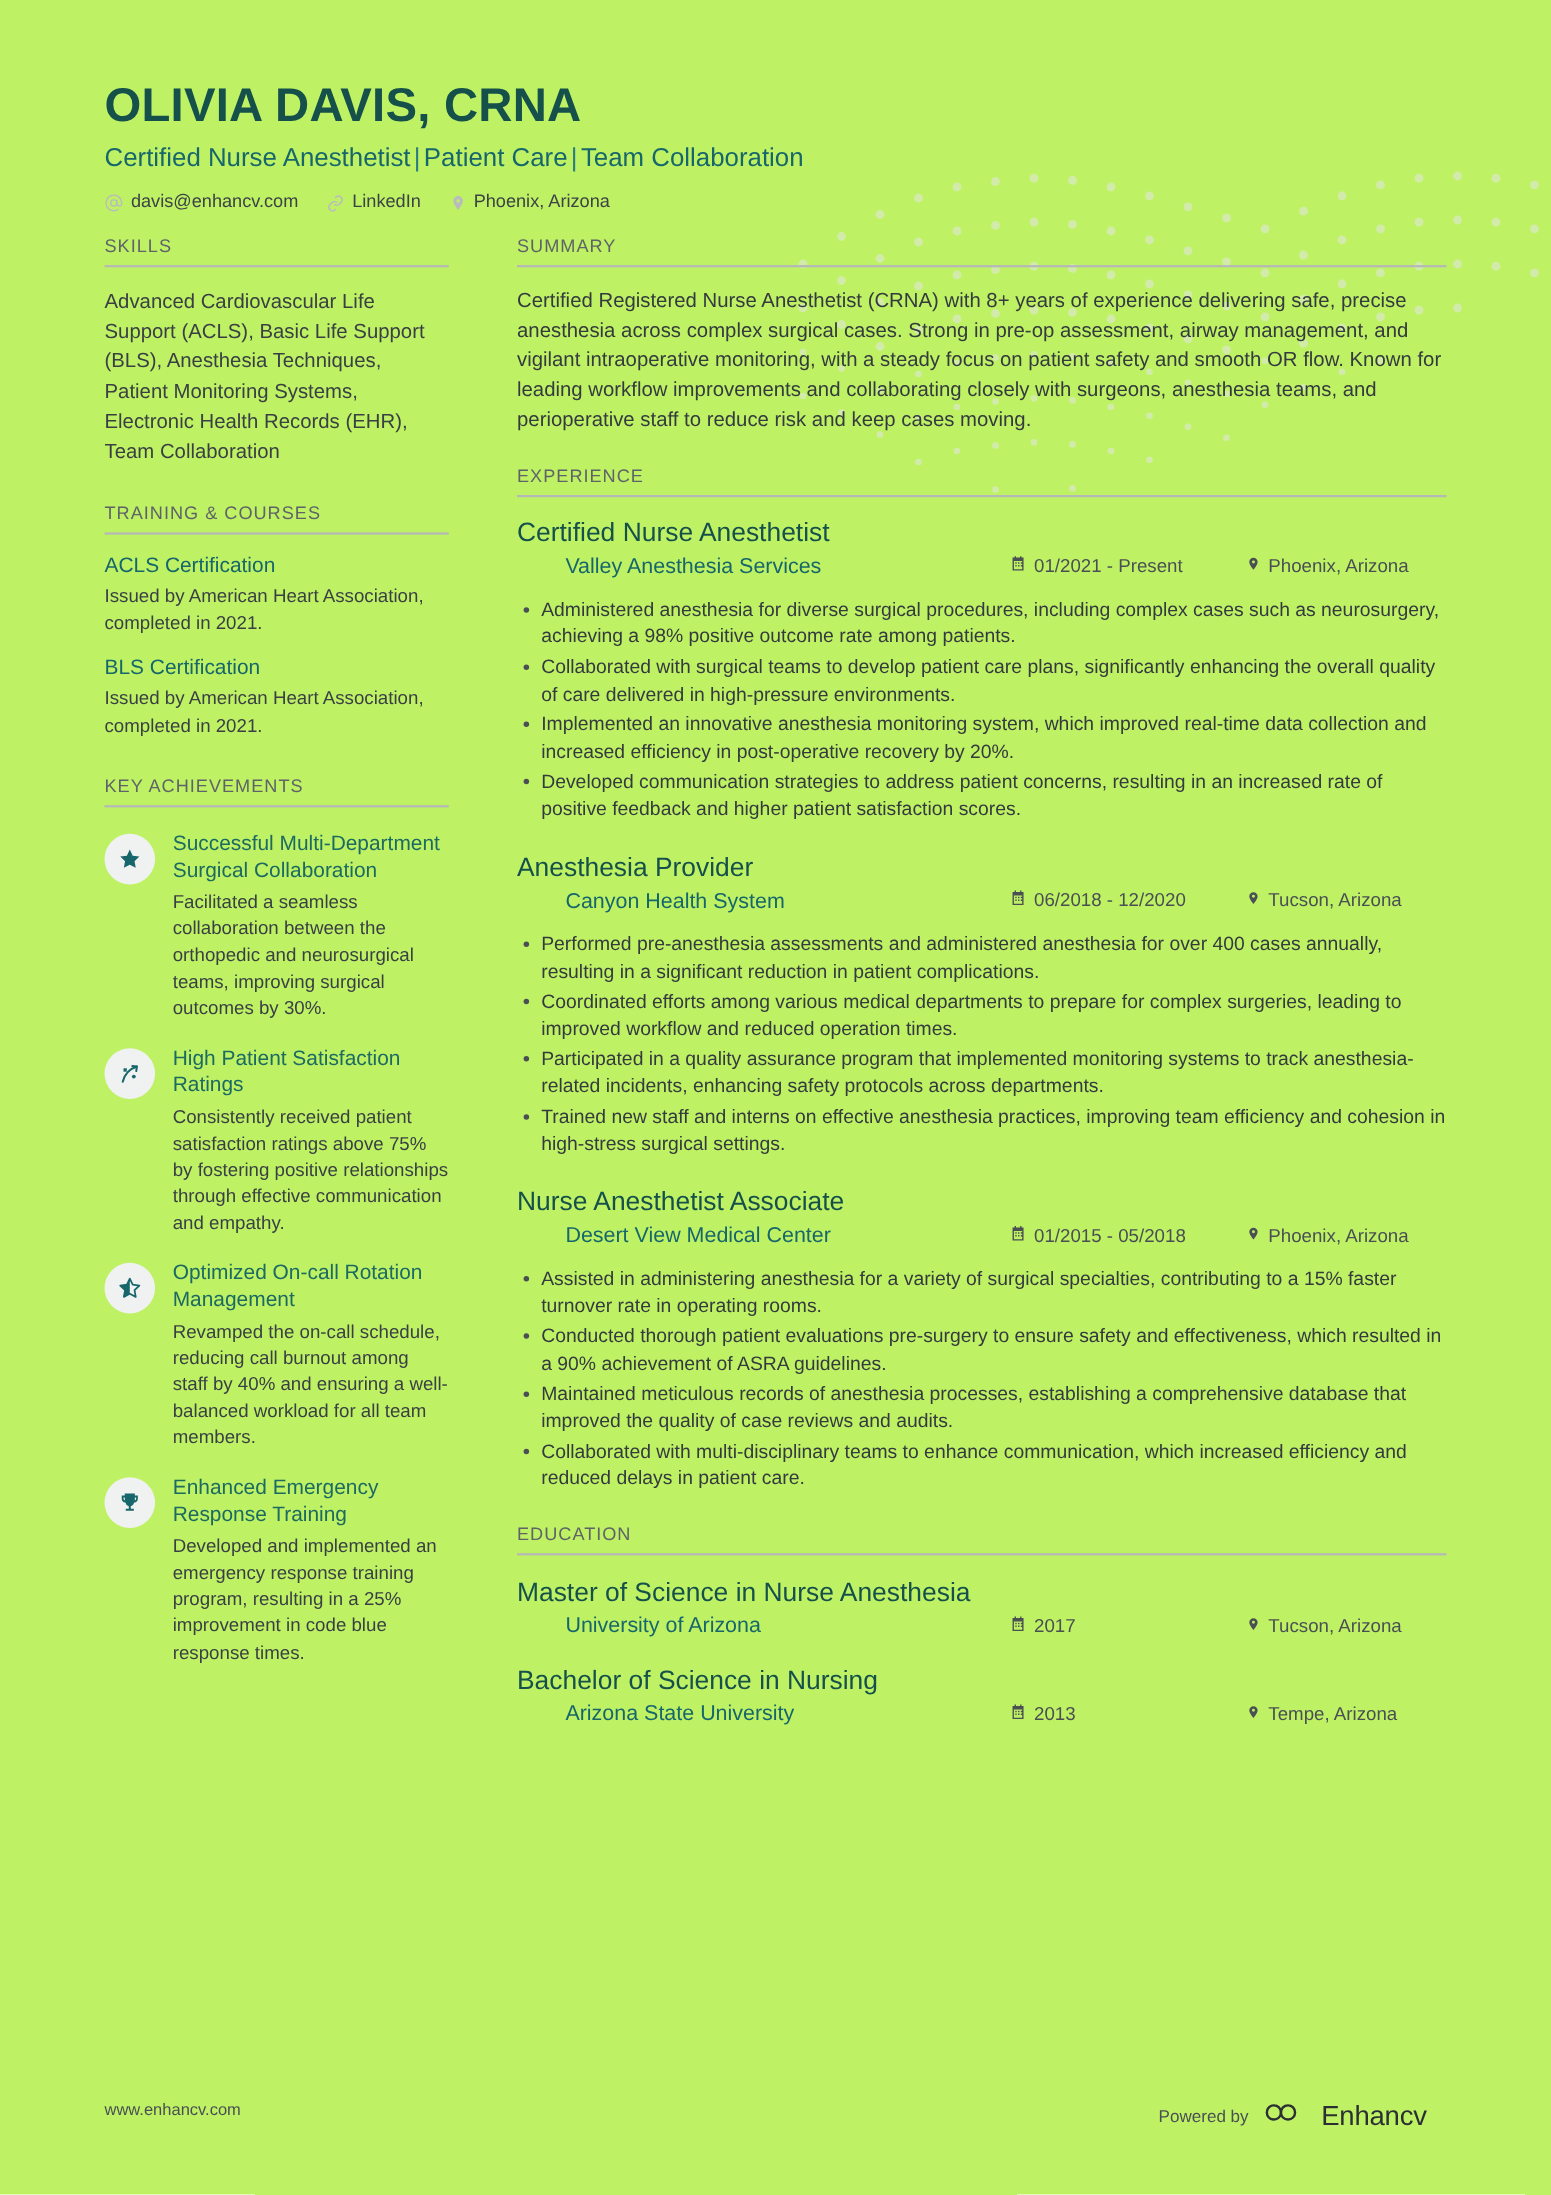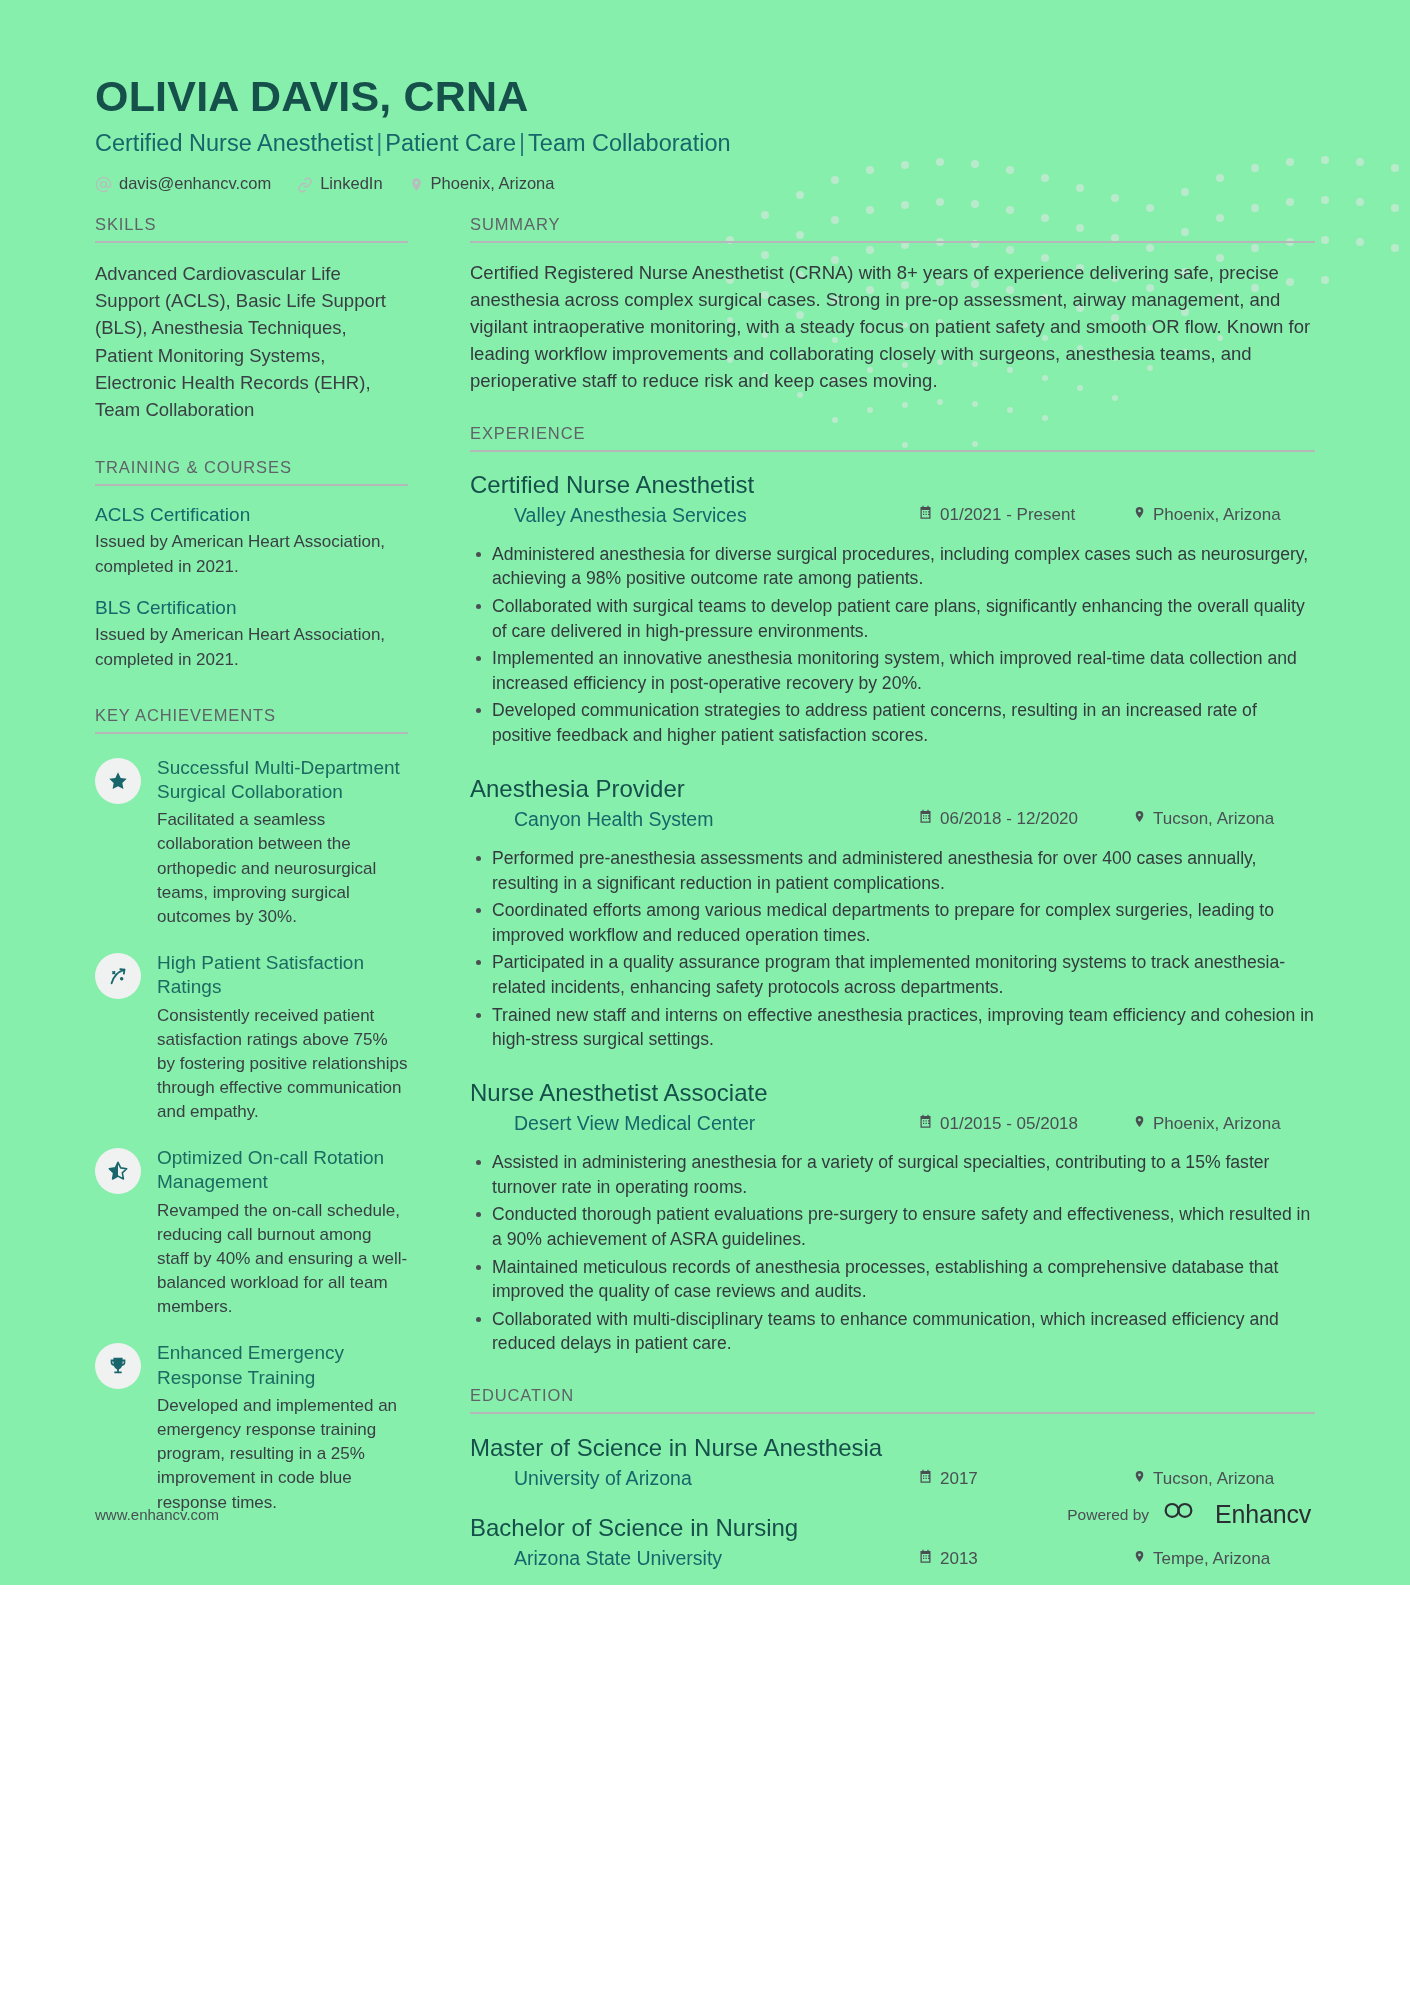--- a/index.html
+++ b/index.html
@@ -5,22 +5,22 @@
   * { box-sizing: border-box; margin: 0; padding: 0; }
   html, body {
     width: 1410px;
     height: 1995px;
     background: #ffffff;
     font-family: "Liberation Sans", sans-serif;
   }
   .page {
     position: relative;
     width: 1410px;
-    height: 1585px;
-    background: #86efac;
+    height: 1995px;
+    background: #bef264;
     overflow: hidden;
   }
 
   
   .dots-deco {
     position: absolute;
     top: 120px;
     right: 0;
     width: 700px;
     height: 420px;
@@ -198,24 +198,23 @@
     color: #16504b;
     line-height: 1.3;
     margin-bottom: 4px;
   }
   .edu + .edu { margin-top: 22px; }
 
   
   .footer {
     position: absolute;
     left: 95px;
-    right: 99px;
+    right: 113px;
     bottom: 56px;
     display: flex;
-    align-items: center;
     justify-content: space-between;
     z-index: 3;
   }
   .footer-url { font-size: 15px; color: #4a4f53; }
   .footer-right { display: flex; align-items: center; gap: 13px; }
   .powered { font-size: 15.5px; color: #4a4f53; }
   .brand { display: flex; align-items: center; gap: 9px; }
   .brand-name {
     font-size: 25px;
     color: #2b2f33;

